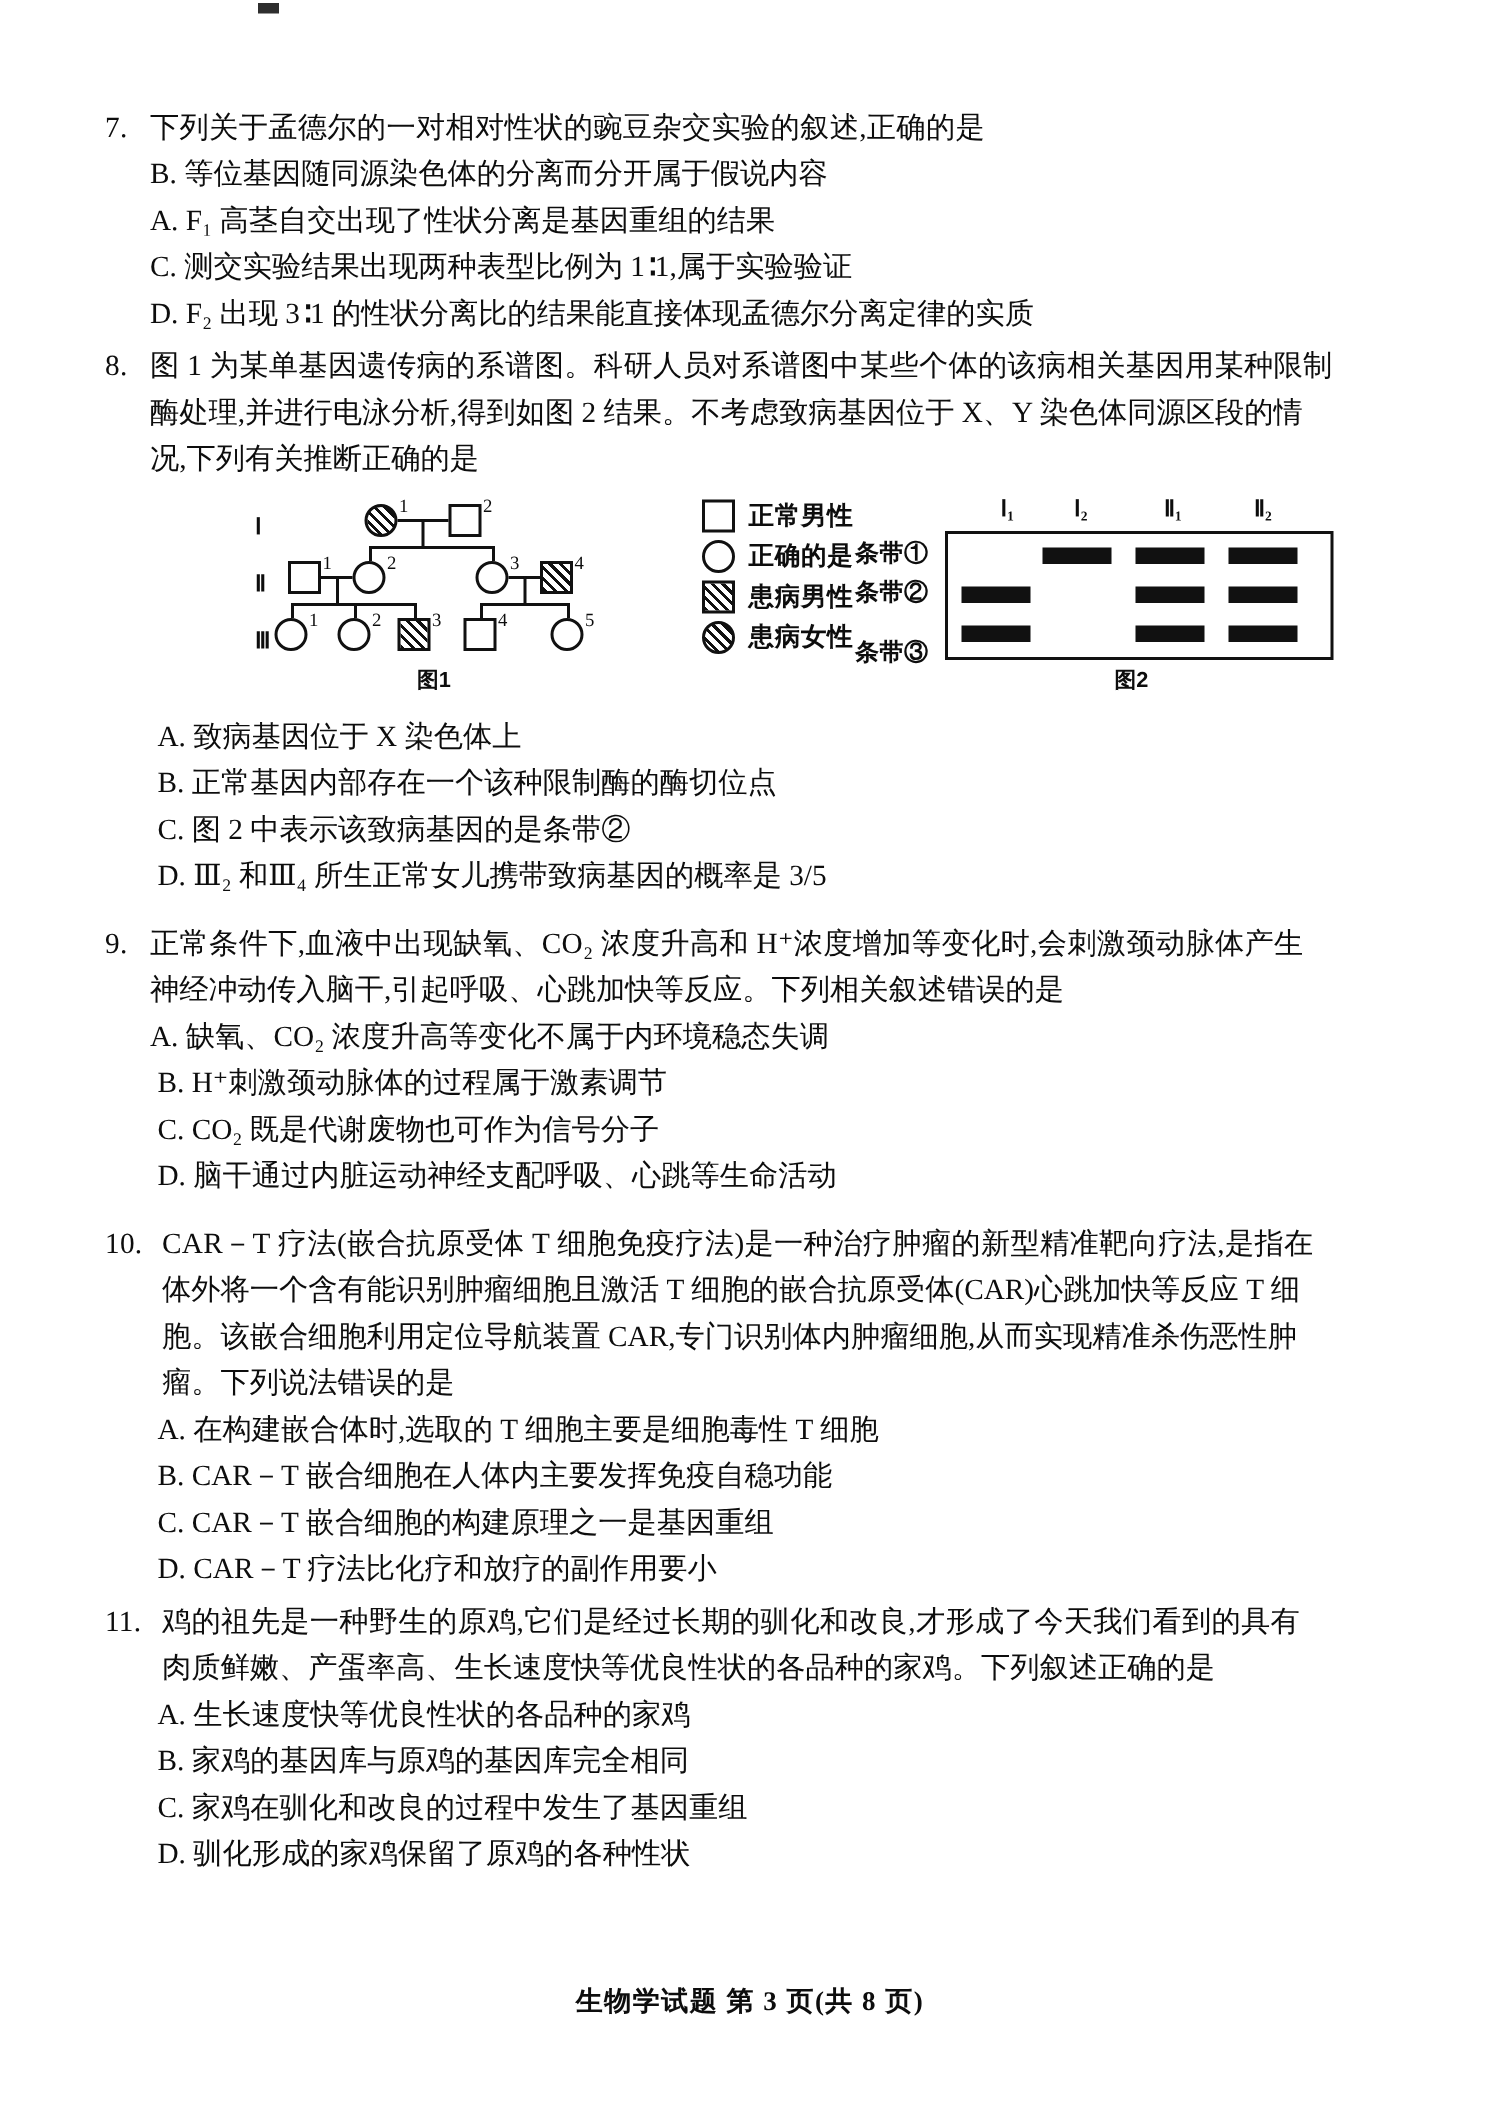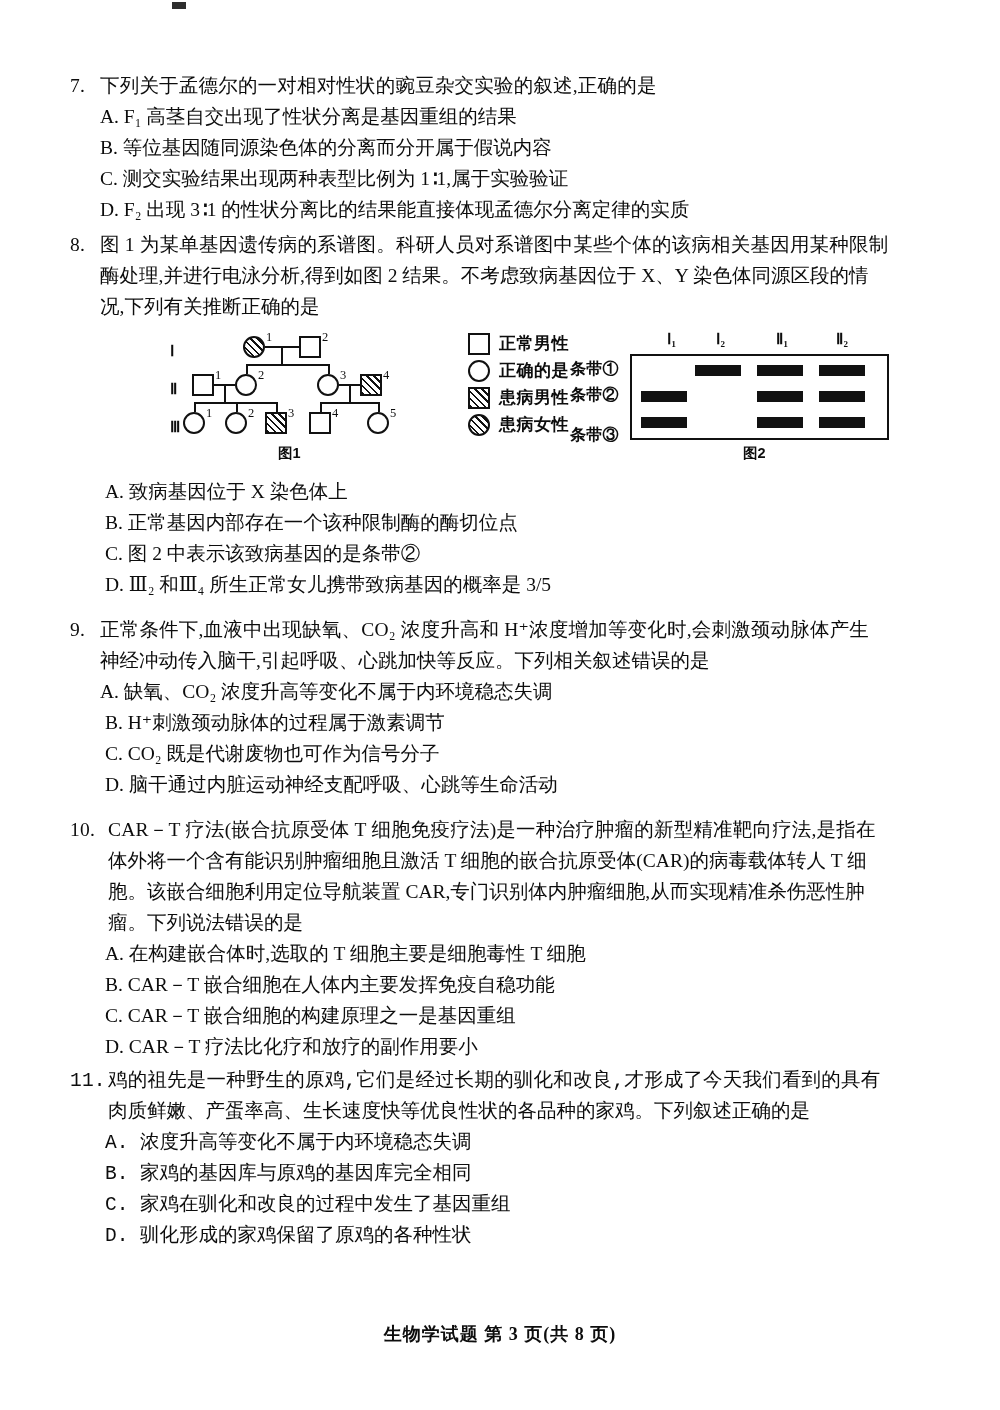--- a/index.html
+++ b/index.html
@@ -203,22 +203,22 @@
 
   <div class="scan-mark"></div>
 
   <div class="content">
 
     <div class="q-block">
       <div class="q-stem">
         <span class="q-num">7.</span>
         <span>下列关于孟德尔的一对相对性状的豌豆杂交实验的叙述,正确的是</span>
       </div>
+      <div class="opt">B. 等位基因随同源染色体的分离而分开属于假说内容</div>
       <div class="opt">A. F₁ 高茎自交出现了性状分离是基因重组的结果</div>
-      <div class="opt">B. 等位基因随同源染色体的分离而分开属于假说内容</div>
       <div class="opt">C. 测交实验结果出现两种表型比例为 1∶1,属于实验验证</div>
       <div class="opt">D. F₂ 出现 3∶1 的性状分离比的结果能直接体现孟德尔分离定律的实质</div>
     </div>
 
     <div class="q-block">
       <div class="q-stem">
         <span class="q-num">8.</span>
         <span>图 1 为某单基因遗传病的系谱图。科研人员对系谱图中某些个体的该病相关基因用某种限制</span>
       </div>
       <div class="q-cont">酶处理,并进行电泳分析,得到如图 2 结果。不考虑致病基因位于 X、Y 染色体同源区段的情</div>
@@ -345,36 +345,36 @@
       <div class="opt indent2">B. H⁺刺激颈动脉体的过程属于激素调节</div>
       <div class="opt indent2">C. CO₂ 既是代谢废物也可作为信号分子</div>
       <div class="opt indent2">D. 脑干通过内脏运动神经支配呼吸、心跳等生命活动</div>
     </div>
 
     <div class="q-block" style="margin-top:14px;">
       <div class="q-stem wide">
         <span class="q-num">10.</span>
         <span>CAR－T 疗法(嵌合抗原受体 T 细胞免疫疗法)是一种治疗肿瘤的新型精准靶向疗法,是指在</span>
       </div>
-      <div class="q-cont wide">体外将一个含有能识别肿瘤细胞且激活 T 细胞的嵌合抗原受体(CAR)的病毒载体转人 T 细</div>
+      <div class="q-cont wide">体外将一个含有能识别肿瘤细胞且激活 T 细胞的嵌合抗原受体(CAR)心跳加快等反应 T 细</div>
       <div class="q-cont wide">胞。该嵌合细胞利用定位导航装置 CAR,专门识别体内肿瘤细胞,从而实现精准杀伤恶性肿</div>
       <div class="q-cont wide">瘤。下列说法错误的是</div>
       <div class="opt indent2">A. 在构建嵌合体时,选取的 T 细胞主要是细胞毒性 T 细胞</div>
       <div class="opt indent2">B. CAR－T 嵌合细胞在人体内主要发挥免疫自稳功能</div>
       <div class="opt indent2">C. CAR－T 嵌合细胞的构建原理之一是基因重组</div>
       <div class="opt indent2">D. CAR－T 疗法比化疗和放疗的副作用要小</div>
     </div>
 
-    <div class="q-block" style="font-family:Liberation Mono, monospace;">
+    <div class="q-block" style="">
       <div class="q-stem wide">
         <span class="q-num">11.</span>
         <span>鸡的祖先是一种野生的原鸡,它们是经过长期的驯化和改良,才形成了今天我们看到的具有</span>
       </div>
       <div class="q-cont wide">肉质鲜嫩、产蛋率高、生长速度快等优良性状的各品种的家鸡。下列叙述正确的是</div>
-      <div class="opt indent2">A. 浓度升高等变化不属于内环境稳态失调</div>
+      <div class="opt indent2">A. 生长速度快等优良性状的各品种的家鸡</div>
       <div class="opt indent2">B. 家鸡的基因库与原鸡的基因库完全相同</div>
       <div class="opt indent2">C. 家鸡在驯化和改良的过程中发生了基因重组</div>
       <div class="opt indent2">D. 驯化形成的家鸡保留了原鸡的各种性状</div>
     </div>
 
   </div>
 
   <div class="footer">生物学试题  第  3  页(共 8 页)</div>
 
 </div>

